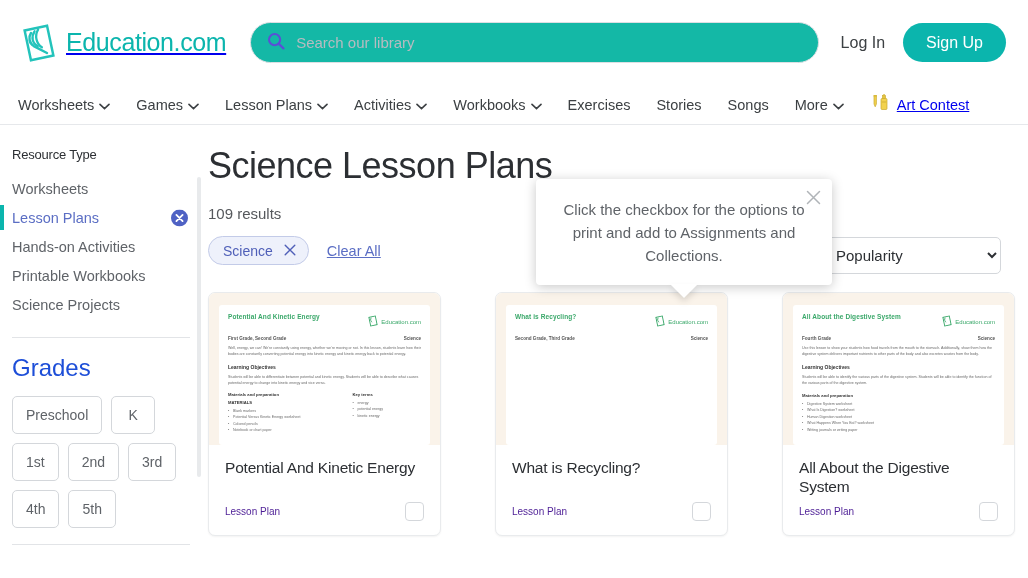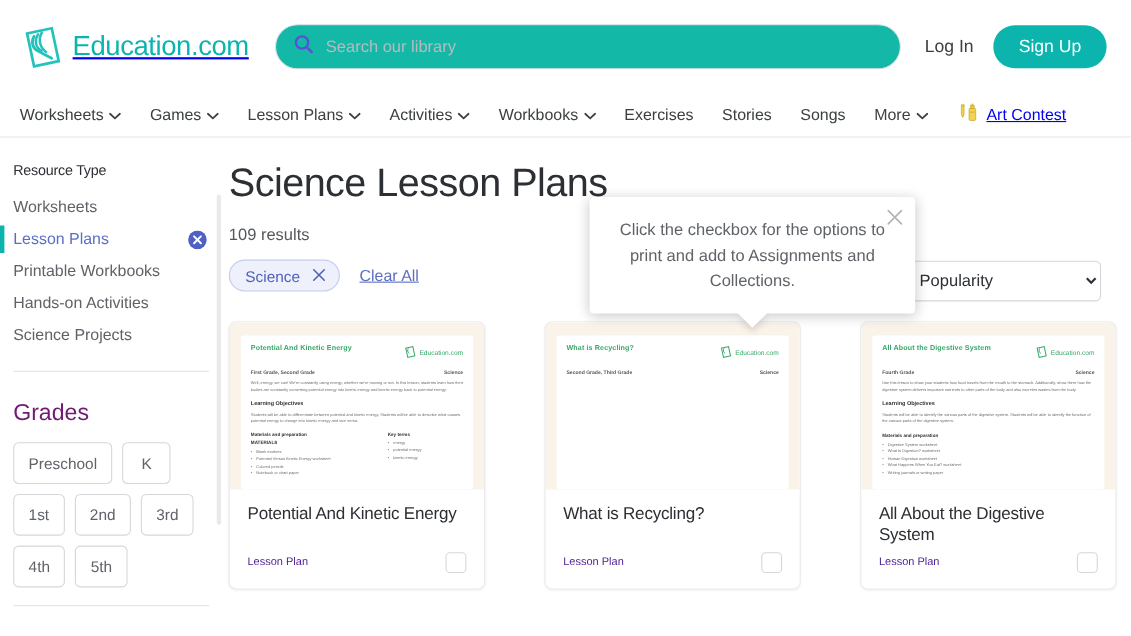--- a/index.html
+++ b/index.html
@@ -131,23 +131,23 @@
     transform: translateY(-50%);
     width: 17px; height: 17px;
     cursor: pointer;
   }
   .divider {
     height: 1px;
     background: #e2e4e7;
     margin: 18px 14px 0 0;
   }
   .grades-title {
-    font-size: 21px;
-    color: #701a75;
-    margin: 26px 0 14px 0;
+    font-size: 24px;
+    color: #1d4ed8;
+    margin: 16px 0 14px 0;
   }
   .grade-grid {
     display: flex;
     flex-wrap: wrap;
     gap: 9px;
     width: 176px;
   }
   .grade-chip {
     border: 1px solid #d4d7db;
     border-radius: 5px;
@@ -474,24 +474,24 @@
       <li class="facet-row active">
         <span>Lesson Plans</span>
         <span class="facet-remove">
           <svg width="17" height="17" viewBox="0 0 17 17" xmlns="http://www.w3.org/2000/svg">
             <circle cx="8.5" cy="8.5" r="8.5" fill="#4f62c4"></circle>
             <path d="M5.4 5.4 L11.6 11.6 M11.6 5.4 L5.4 11.6" stroke="#fff" stroke-width="1.8" stroke-linecap="round"></path>
           </svg>
         </span>
       </li>
       <li class="facet-row">
-        <span>Printable Workbooks</span>
+        <span>Hands-on Activities</span>
       </li>
       <li class="facet-row">
-        <span>Hands-on Activities</span>
+        <span>Printable Workbooks</span>
       </li>
       <li class="facet-row">
         <span>Science Projects</span>
       </li>
     </ul>
 
     <div class="divider"></div>
 
     <div class="grades-title">Grades</div>
     <div class="grade-grid">

